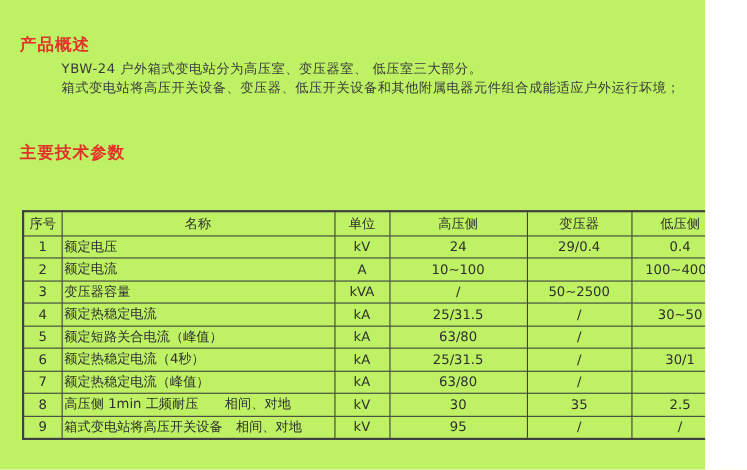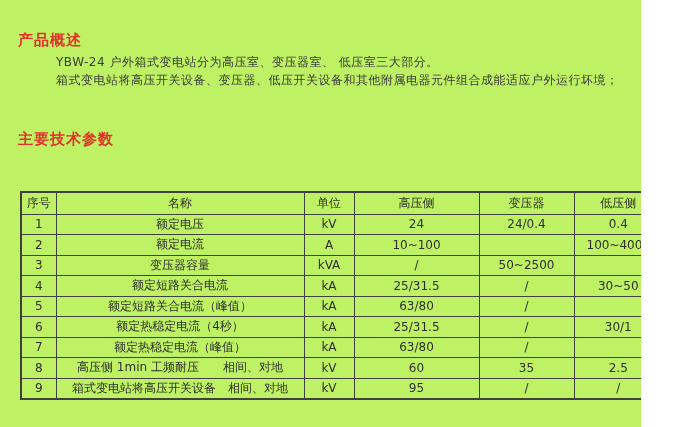--- a/index.html
+++ b/index.html
@@ -53,21 +53,21 @@
     vertical-align: middle;
     height: 20.5px;
     padding: 0 2px;
     overflow: hidden;
     white-space: nowrap;
     font-weight: normal;
   }
   table.params { border: 2px solid #404040; }
   table.params thead th { height: 22px; }
   table.params td.name-cell {
-    text-align: center;
+    text-align: left;
   }
   col.c-idx  { width: 35px; }
   col.c-name { width: 248px; }
   col.c-unit { width: 50px; }
   col.c-hv   { width: 125px; }
   col.c-tr   { width: 95px; }
   col.c-lv   { width: 89px; }
 </style>
 </head>
 <body>
@@ -101,42 +101,42 @@
         <th>变压器</th>
         <th>低压侧</th>
       </tr>
     </thead>
     <tbody>
       <tr>
         <td>1</td>
         <td class="name-cell">额定电压</td>
         <td>kV</td>
         <td>24</td>
-        <td>24/0.4</td>
+        <td>29/0.4</td>
         <td>0.4</td>
       </tr>
       <tr>
         <td>2</td>
         <td class="name-cell">额定电流</td>
         <td>A</td>
         <td>10~100</td>
         <td></td>
         <td>100~4000</td>
       </tr>
       <tr>
         <td>3</td>
         <td class="name-cell">变压器容量</td>
         <td>kVA</td>
         <td>/</td>
         <td>50~2500</td>
         <td></td>
       </tr>
       <tr>
         <td>4</td>
-        <td class="name-cell">额定短路关合电流</td>
+        <td class="name-cell">额定热稳定电流</td>
         <td>kA</td>
         <td>25/31.5</td>
         <td>/</td>
         <td>30~50</td>
       </tr>
       <tr>
         <td>5</td>
         <td class="name-cell">额定短路关合电流（峰值）</td>
         <td>kA</td>
         <td>63/80</td>
@@ -156,21 +156,21 @@
         <td class="name-cell">额定热稳定电流（峰值）</td>
         <td>kA</td>
         <td>63/80</td>
         <td>/</td>
         <td></td>
       </tr>
       <tr>
         <td>8</td>
         <td class="name-cell">高压侧 1min 工频耐压　　相间、对地</td>
         <td>kV</td>
-        <td>60</td>
+        <td>30</td>
         <td>35</td>
         <td>2.5</td>
       </tr>
       <tr>
         <td>9</td>
         <td class="name-cell">箱式变电站将高压开关设备　相间、对地</td>
         <td>kV</td>
         <td>95</td>
         <td>/</td>
         <td>/</td>

